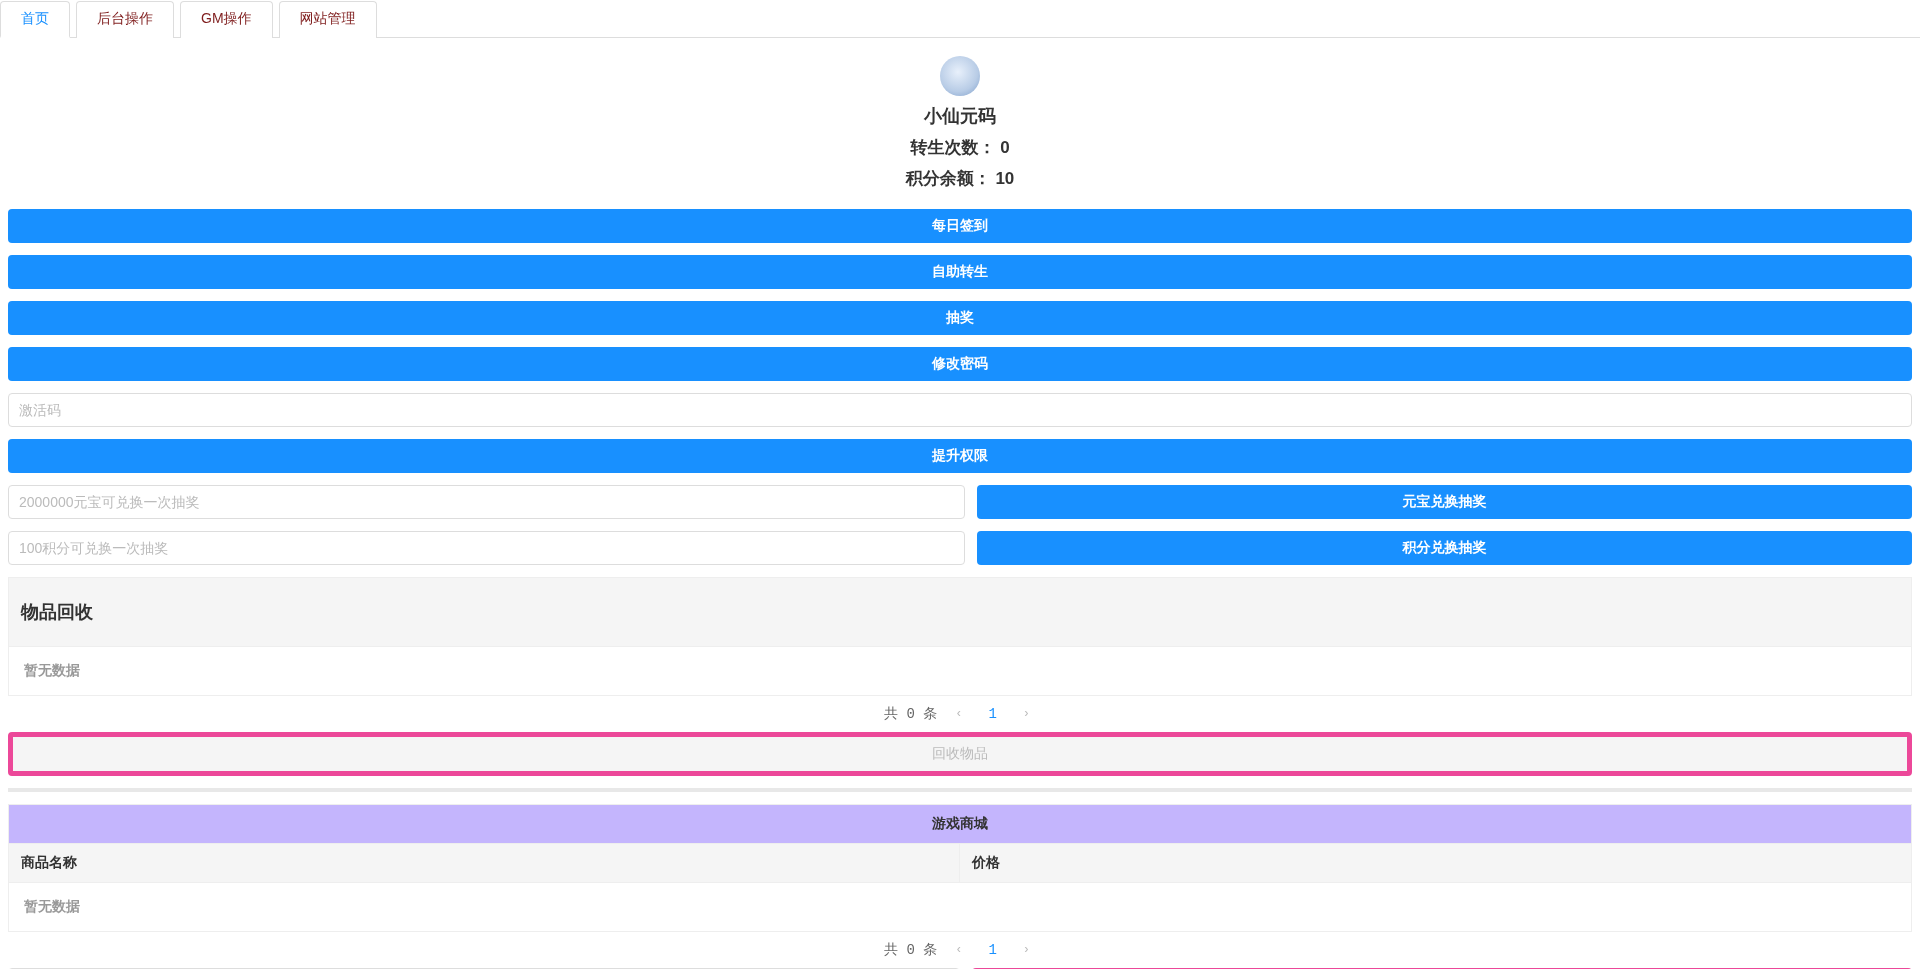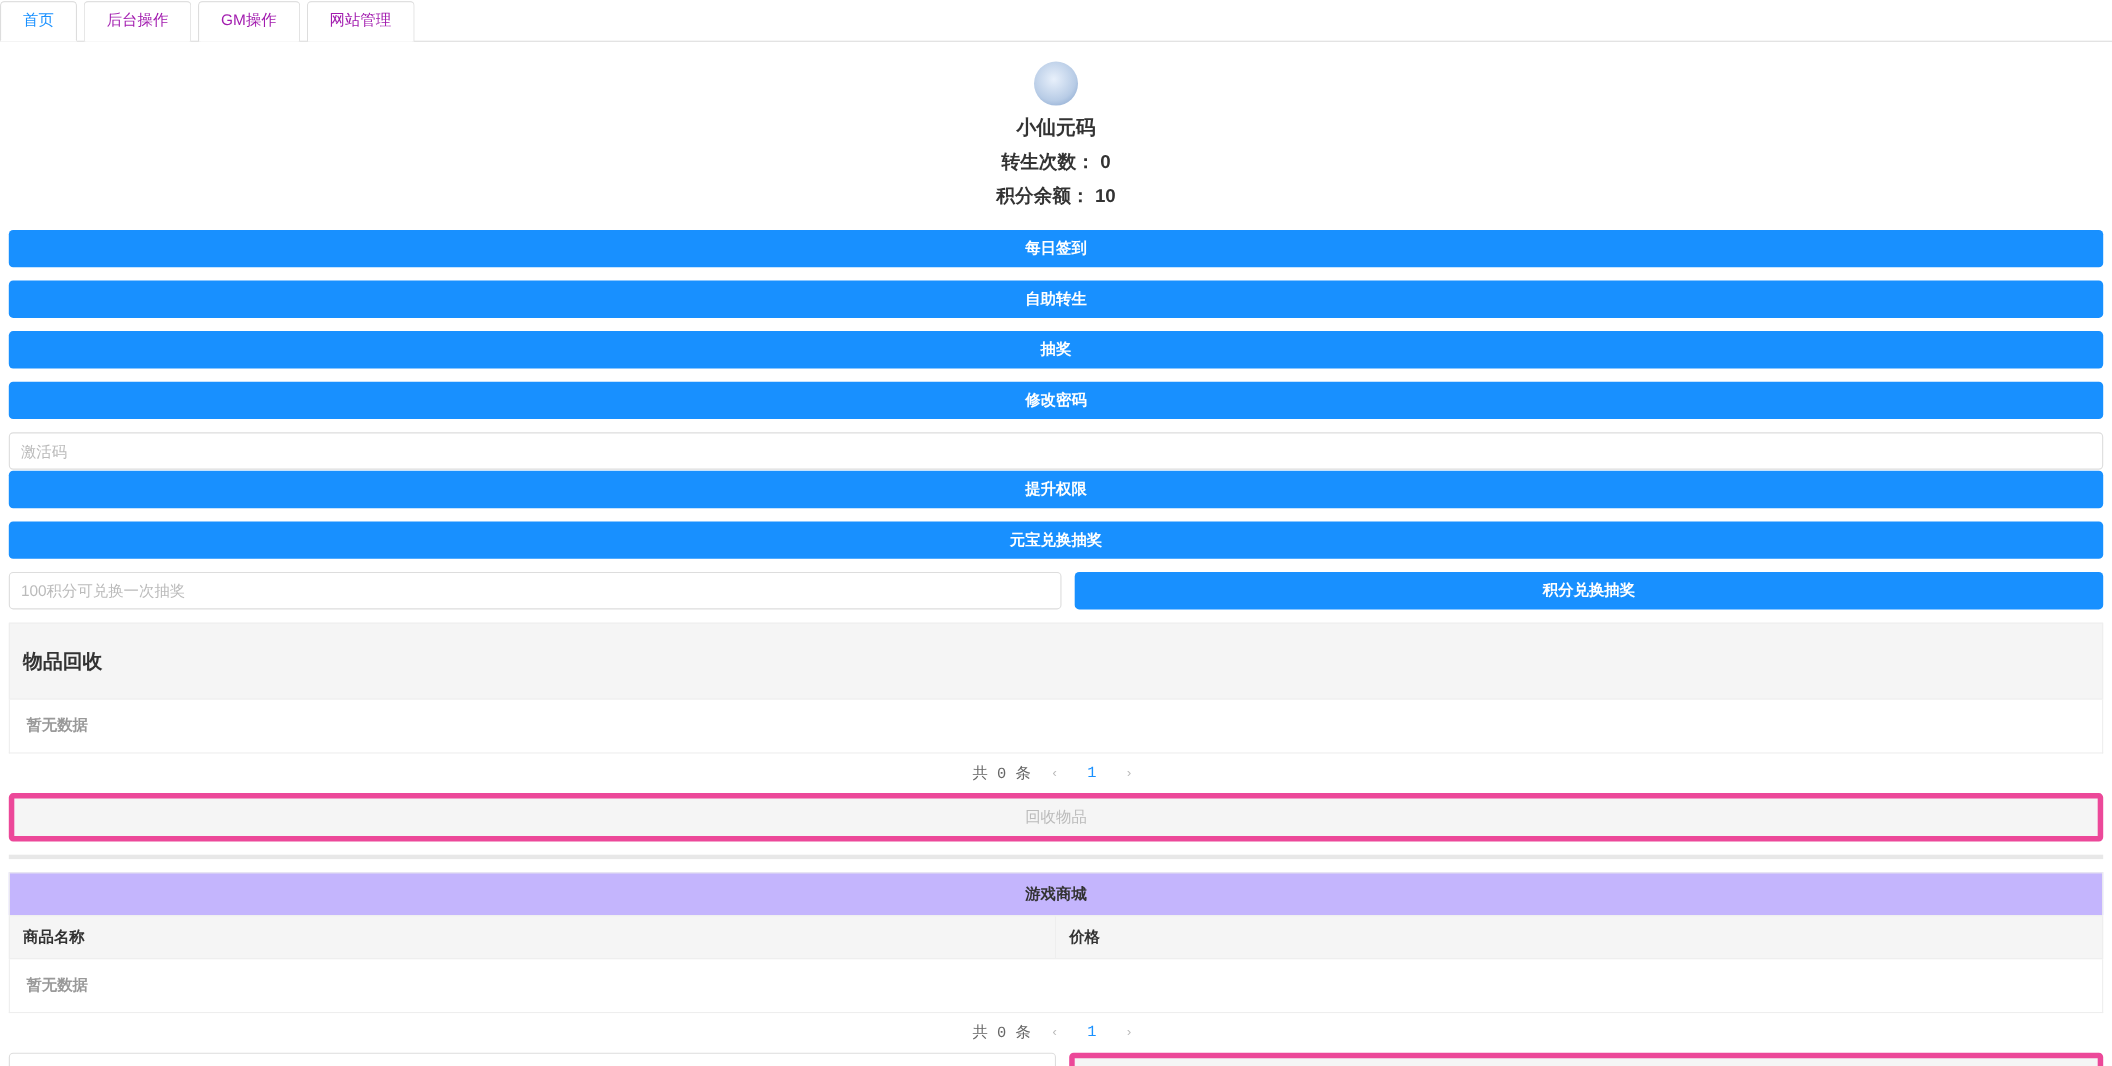--- a/index.html
+++ b/index.html
@@ -18,21 +18,21 @@
     }
     .tab {
       padding: 8px 20px;
       border: 1px solid #ddd;
       border-bottom: none;
       border-top-left-radius: 4px;
       border-top-right-radius: 4px;
       margin-right: 6px;
       cursor: pointer;
       font-size: 14px;
-      color: #a21caf;
+      color: #7f1d1d;
       background: #fff;
       position: relative;
       top: 1px;
     }
     .tab.active {
       color: #1890ff;
       border-bottom: 2px solid #fff;
     }
     .main-content { padding: 8px; }
     .profile-section {
@@ -87,21 +87,21 @@
       text-align: center;
       margin-bottom: 12px;
     }
     .input-text {
       display: block;
       width: 100%;
       padding: 8px 10px;
       border: 1px solid #ddd;
       border-radius: 4px;
       font-size: 14px;
-      margin-bottom: 1px;
+      margin-bottom: 12px;
       color: #333;
     }
     .input-text::placeholder { color: #bbb; }
     .row {
       display: flex;
       gap: 12px;
       margin-bottom: 12px;
     }
     .row .input-text { flex: 1; margin-bottom: 0; }
     .row .btn-primary { flex: 1; margin-bottom: 0; }
@@ -207,20 +207,21 @@
     <button class="btn-primary">每日签到</button>
     <button class="btn-primary">自助转生</button>
     <button class="btn-primary">抽奖</button>
     <button class="btn-primary">修改密码</button>
 
     <input class="input-text" type="text" placeholder="激活码" style="">
 
     <button class="btn-primary">提升权限</button>
 
     <div class="row">
+      <input class="input-text" type="text" placeholder="2000000元宝可兑换一次抽奖" style="">
       <button class="btn-primary">元宝兑换抽奖</button>
     </div>
 
     <div class="row">
       <input class="input-text" type="text" placeholder="100积分可兑换一次抽奖" style="">
       <button class="btn-primary">积分兑换抽奖</button>
     </div>
 
     <div class="section">
       <div class="section-header">物品回收</div>

